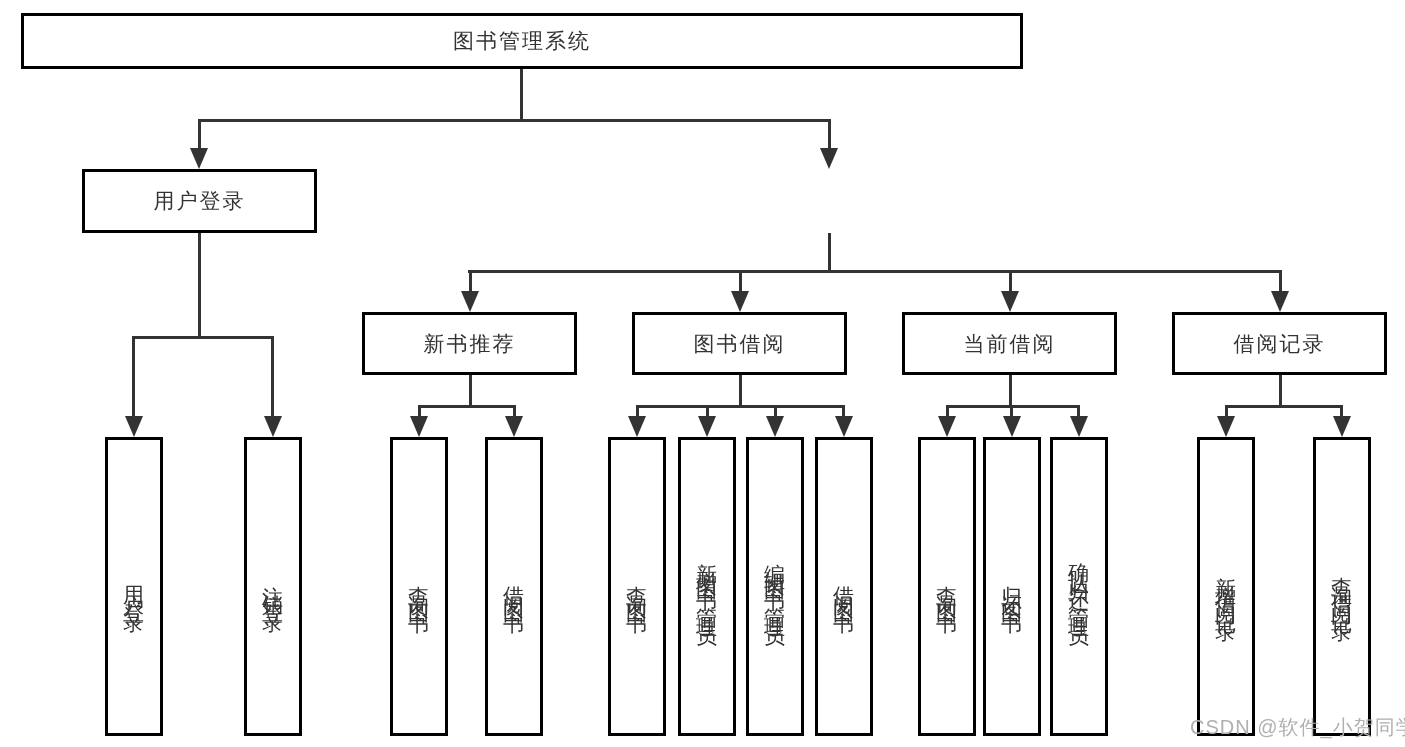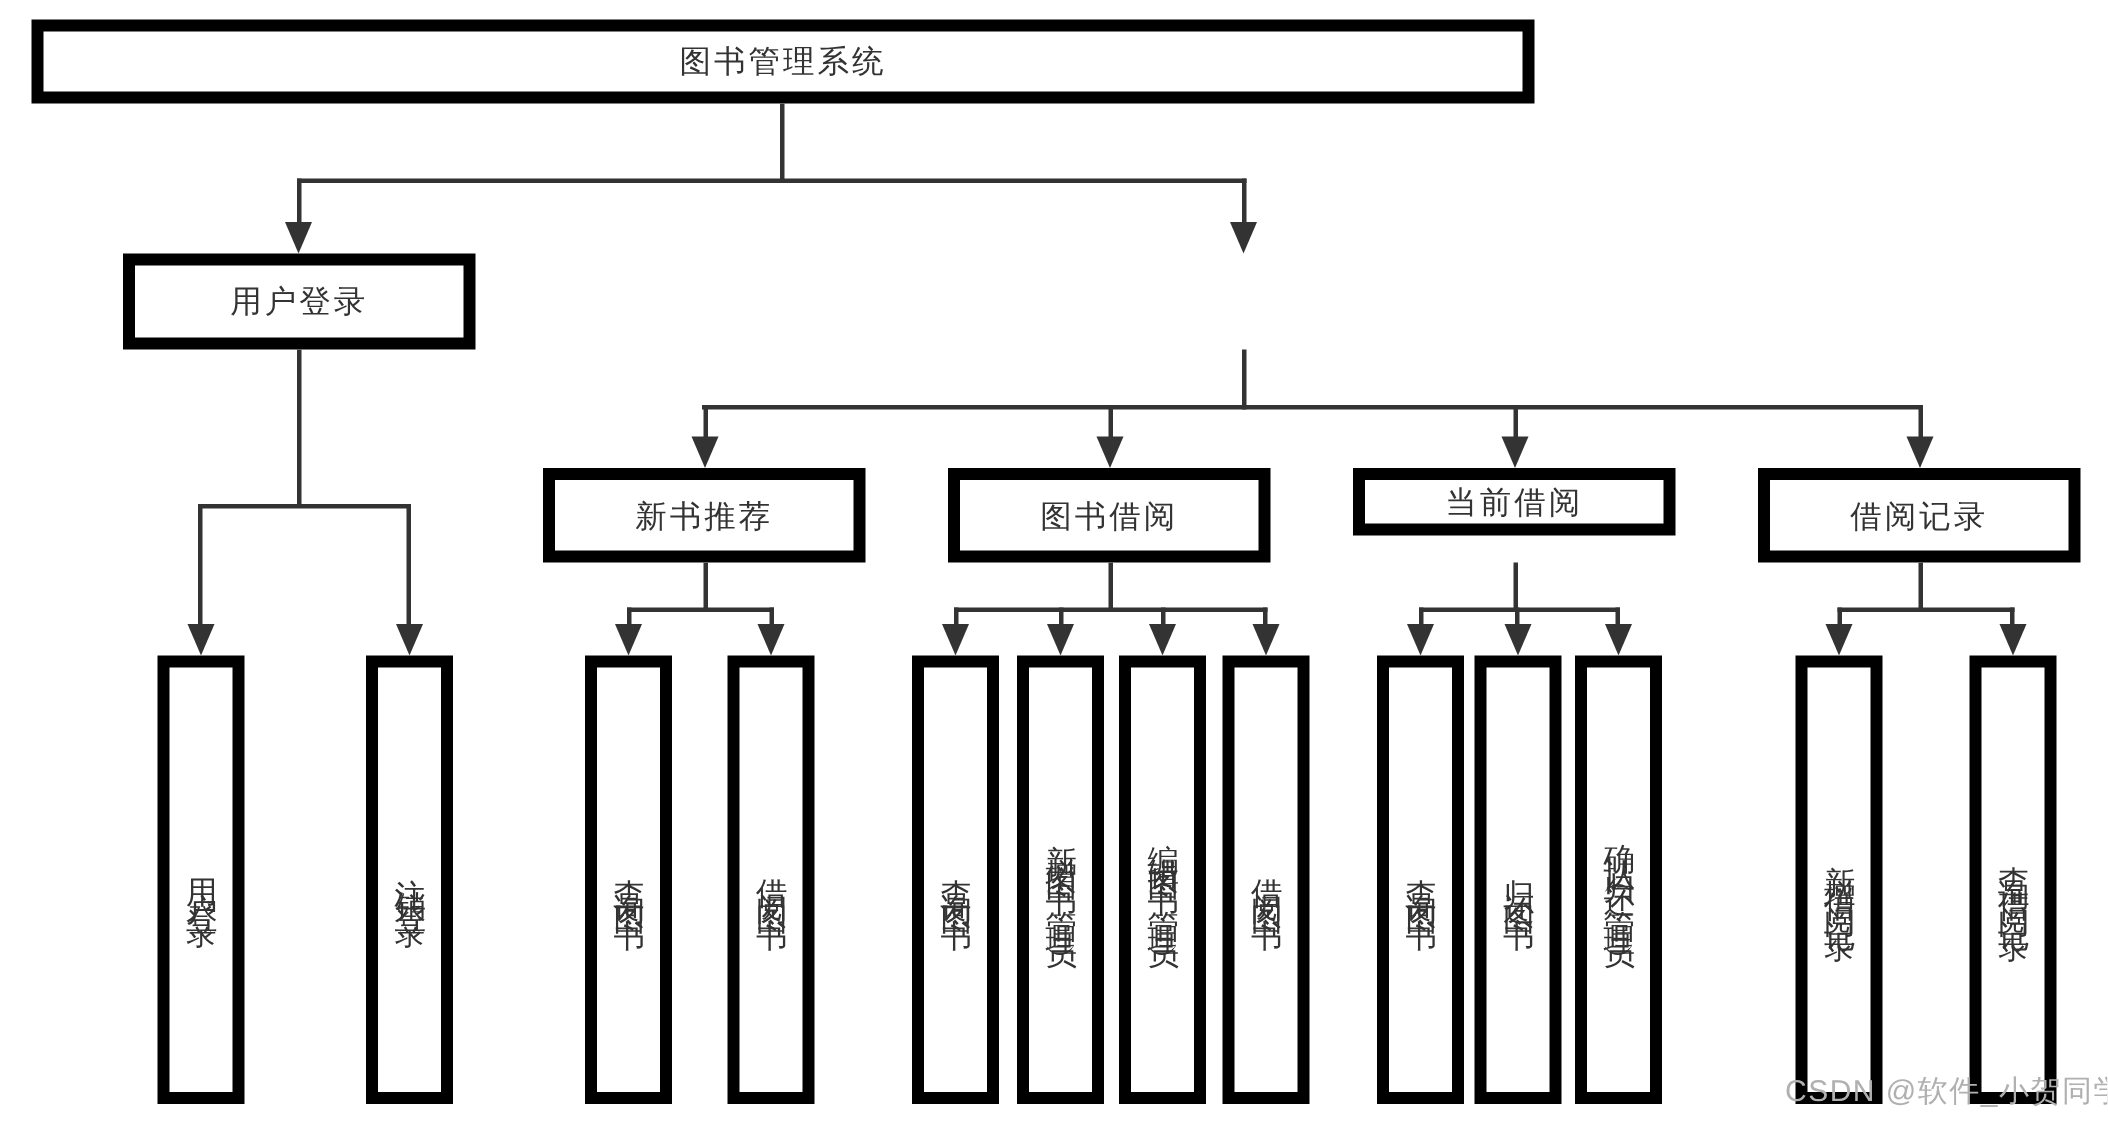--- a/index.html
+++ b/index.html
@@ -12,21 +12,21 @@
     height: 747px;
     background: #ffffff;
     overflow: hidden;
     color: #333333;
   }
 
   
   .box {
     position: absolute;
     background: #ffffff;
-    border: 8px solid #000000;
+    border: 3px solid #000000;
     display: flex;
     align-items: center;
     justify-content: center;
     font-size: 21px;
     letter-spacing: 2px;
     color: #333333;
     z-index: 2;
   }
 
   
@@ -131,21 +131,21 @@
 
   <div class="box" style="left:21px; top:13px; width:1002px; height:56px;">图书管理系统</div>
 
   <div class="box" style="left:82px; top:169px; width:235px; height:64px;">用户登录</div>
 
 
   <div class="box" style="left:362px; top:312px; width:215px; height:63px;">新书推荐</div>
 
   <div class="box" style="left:632px; top:312px; width:215px; height:63px;">图书借阅</div>
 
-  <div class="box" style="left:902px; top:312px; width:215px; height:45px;">当前借阅</div>
+  <div class="box" style="left:902px; top:312px; width:215px; height:63px;">当前借阅</div>
 
   <div class="box" style="left:1172px; top:312px; width:215px; height:63px;">借阅记录</div>
 
   <div class="box leaf" style="left:105px;">
     <span class="vtext">用户登录</span>
   </div>
   <div class="box leaf" style="left:244px;">
     <span class="vtext">注销登录</span>
   </div>
 

